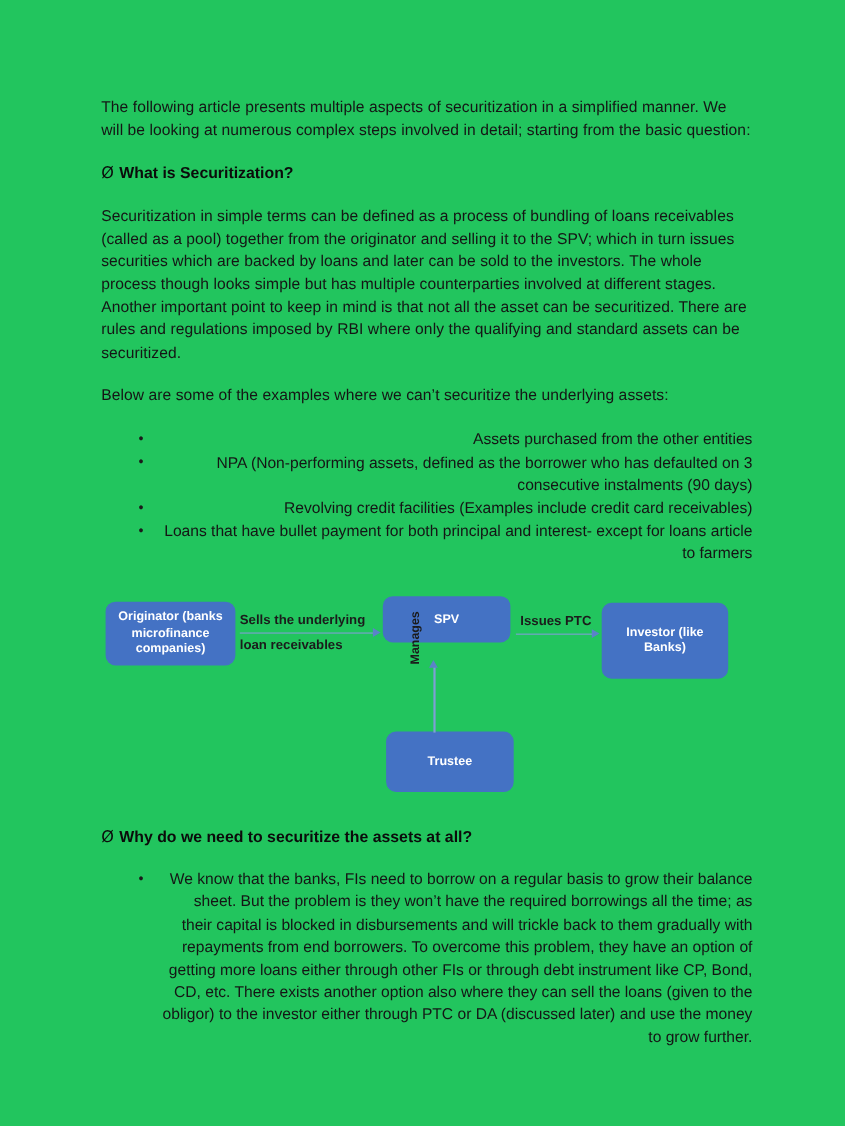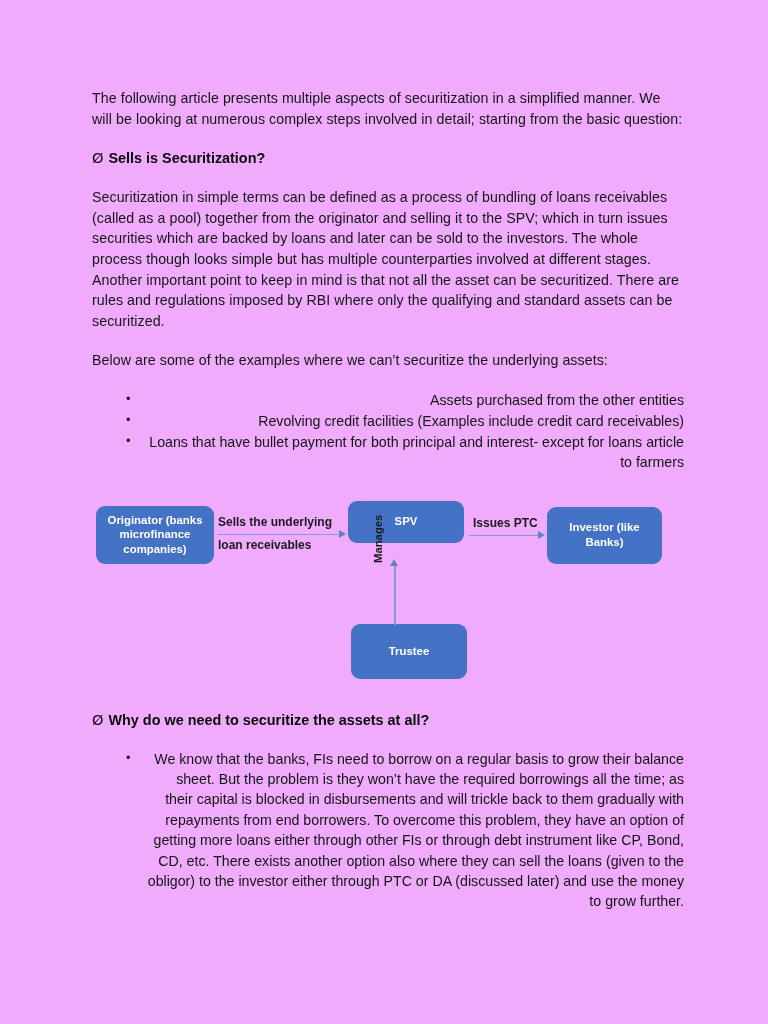--- a/index.html
+++ b/index.html
@@ -11,21 +11,21 @@
     width: 768px;
     height: 1024px;
     font-family: "Liberation Sans", sans-serif;
     color: #101010;
     overflow: hidden;
   }
   .page {
     position: relative;
     width: 768px;
     height: 1024px;
-    background: #f0abfc;
+    background: #22c55e;
     box-sizing: border-box;
     padding: 88px 84px 0 92px;
   }
   p.body-text {
     font-size: 14.2px;
     line-height: 20.6px;
     margin: 0 0 19px 0;
     color: #151515;
     letter-spacing: 0.005em;
   }
@@ -98,21 +98,21 @@
   #node-spv {
     left: 258px;
     top: 10px;
     width: 116px;
     height: 42px;
   }
   #node-investor {
     left: 457px;
     top: 16px;
     width: 115px;
-    height: 57px;
+    height: 69px;
   }
   #node-trustee {
     left: 261px;
     top: 133px;
     width: 116px;
     height: 55px;
   }
   .edge-label {
     position: absolute;
     font-size: 12px;
@@ -185,29 +185,30 @@
   }
 </style>
 </head>
 <body>
 
 <div class="page">
 
   <p class="body-text">The following article presents multiple aspects of securitization in a simplified manner. We will be looking at numerous complex steps involved in detail; starting from the basic question:</p>
 
   <h2 class="heading">
-    <span class="wing">Ø</span><span>Sells is Securitization?</span>
+    <span class="wing">Ø</span><span>What is Securitization?</span>
   </h2>
 
   <p class="body-text">Securitization in simple terms can be defined as a process of bundling of loans receivables (called as a pool) together from the originator and selling it to the SPV; which in turn issues securities which are backed by loans and later can be sold to the investors. The whole process though looks simple but has multiple counterparties involved at different stages. Another important point to keep in mind is that not all the asset can be securitized. There are rules and regulations imposed by RBI where only the qualifying and standard assets can be securitized.</p>
 
   <p class="body-text">Below are some of the examples where we can’t securitize the underlying assets:</p>
 
   <ul class="bullets">
     <li>Assets purchased from the other entities</li>
+    <li>NPA (Non-performing assets, defined as the borrower who has defaulted on 3 consecutive instalments (90 days)</li>
     <li>Revolving credit facilities (Examples include credit card receivables)</li>
     <li>Loans that have bullet payment for both principal and interest- except for loans article to farmers</li>
   </ul>
 
   <div class="diagram">
 
     <div class="node" id="node-originator">Originator (banks microfinance companies)</div>
 
     <div class="node" id="node-spv">SPV</div>
 

